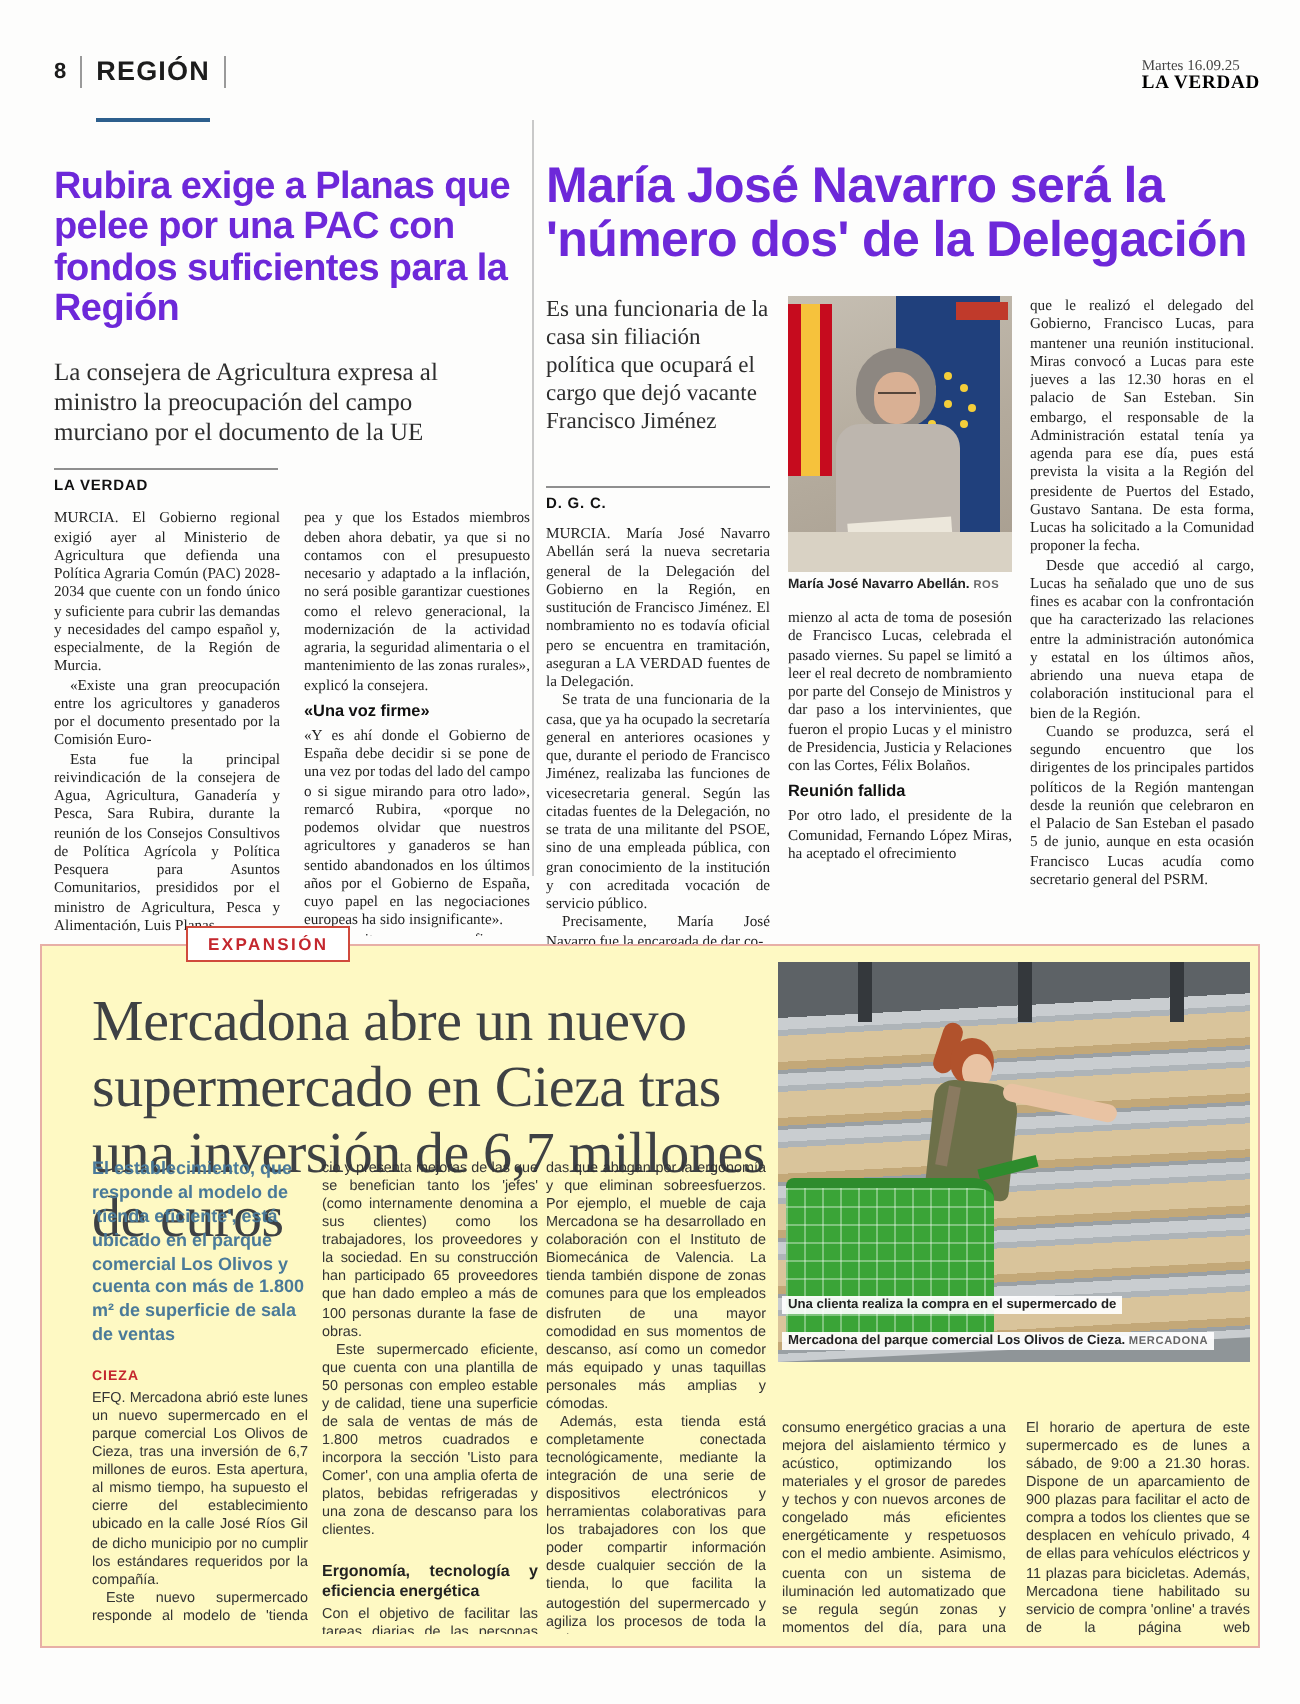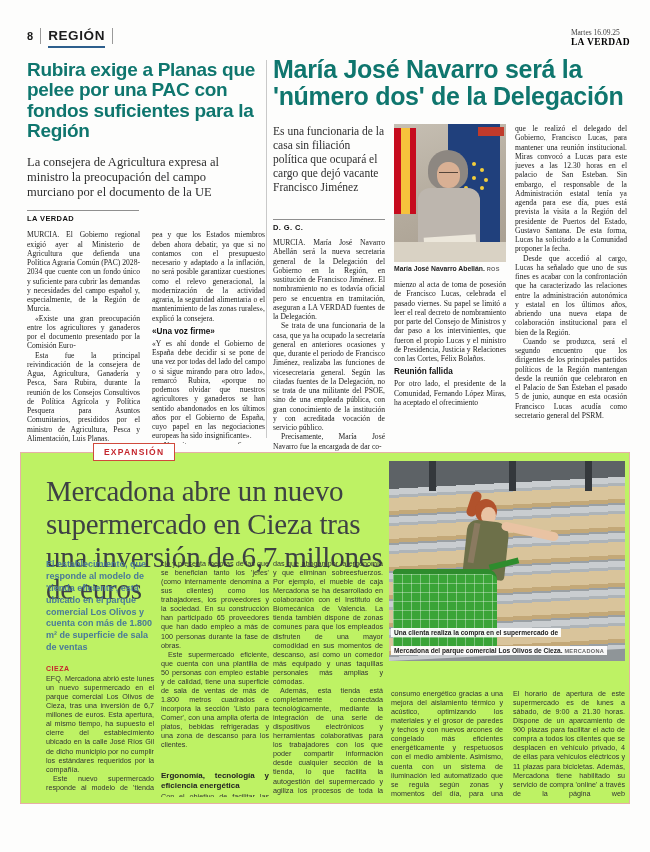--- a/index.html
+++ b/index.html
@@ -7,26 +7,26 @@
   .page {
     position:relative; width:650px; height:852px; margin:0 auto;
     background:#fdfdfc; overflow:hidden;
     font-family:"Liberation Serif", serif; color:#1c1c1c;
   }
   
   .hdr { position:absolute; top:28px; left:27px; right:20px; height:24px; }
   .hdr-left { display:flex; align-items:flex-start; gap:7px; }
   .pgnum { font-family:"Liberation Sans",sans-serif; font-weight:700; font-size:11px; padding-top:2px; }
   .hbar { width:1px; height:16px; background:#9a9a9a; }
-  .section-name { font-family:"Liberation Sans",sans-serif; font-weight:700; font-size:13.5px; letter-spacing:.6px; border-bottom:2px solid #2d5f8d; padding-bottom:3px; }
+  .section-name { font-family:"Liberation Sans",sans-serif; font-weight:700; font-size:13.5px; letter-spacing:.6px; border-bottom:2px solid #2d5f8d; padding-bottom:16px; }
   .hdr-right { position:absolute; right:0; top:0; text-align:left; }
   .hdr-date { font-size:7.5px; color:#444; font-family:"Liberation Serif",serif; }
   .masthead { font-family:"Liberation Serif",serif; font-weight:700; font-size:9.5px; letter-spacing:.4px; color:#000; }
   
-  .headline { font-family:"Liberation Sans",sans-serif; font-weight:700; color:#0f766e; letter-spacing:-0.3px; }
+  .headline { font-family:"Liberation Sans",sans-serif; font-weight:700; color:#6d28d9; letter-spacing:-0.3px;margin-top:24px; }
   .standfirst { font-family:"Liberation Serif",serif; color:#2e2e2e; }
   .byline { font-family:"Liberation Sans",sans-serif; font-weight:700; font-size:7.5px; letter-spacing:.4px; color:#111;
             border-top:1px solid #8f8f8f; padding-top:3px; }
   .bodycol { font-size:7.6px; line-height:1.22; text-align:justify; color:#222; overflow:hidden; }
   .bodycol p + p { text-indent:8px; }
   .subhead { font-family:"Liberation Sans",sans-serif; font-weight:700; font-size:8.2px; margin:4px 0 2px; color:#111; }
   .vrule { position:absolute; width:1px; background:#c9c9c9; }
   
   .artL { position:absolute; left:27px; top:60px; width:239px; }
   .artL .headline { font-size:19px; line-height:1.07; }
@@ -56,32 +56,32 @@
   .p1-hair { position:absolute; left:34px; top:26px; width:40px; height:40px; border-radius:50% 50% 42% 42%; background:#8d8781; }
   .p1-face { position:absolute; left:43px; top:38px; width:23px; height:26px; border-radius:46%; background:#d9b094; }
   .p1-glasses { position:absolute; left:45px; top:48px; width:19px; height:3px; border-top:1.5px solid #55453a; }
   .p1-body { position:absolute; left:24px; top:64px; width:62px; height:56px; border-radius:12px 12px 0 0; background:#bdb6ae; }
   .p1-podium { position:absolute; left:0; bottom:0; width:112px; height:20px; background:#d9d2c4; }
   .p1-paper { position:absolute; left:30px; bottom:14px; width:52px; height:12px; background:#ece7db; transform:rotate(-4deg); }
   .p1-tag { position:absolute; right:2px; top:3px; width:26px; height:9px; background:#c03a2b; }
   .photo-cap { font-family:"Liberation Sans",sans-serif; font-size:6.8px; font-weight:700; color:#222; margin-top:3px; }
   .photo-credit { font-weight:700; font-size:5.6px; color:#666; letter-spacing:.3px; }
   
-  .expbox { position:absolute; left:20px; top:452px; width:610px; height:352px; border:1px solid #e7aFA6; border-color:#e7afa6; background:#bef264; }
+  .expbox { position:absolute; left:20px; top:472px; width:610px; height:352px; border:1px solid #e7aFA6; border-color:#e7afa6; background:#fef9c3; }
   .exp-label { position:absolute; top:-10px; left:72px; background:#fff; border:1px solid #d04a3c; color:#c4272e;
                font-family:"Liberation Sans",sans-serif; font-weight:700; font-size:8.5px; letter-spacing:1.2px; padding:3px 10px; }
   .exp-headline { position:absolute; left:25px; top:22px; width:345px;
                   font-family:Liberation Serif, serif; font-weight:400; color:#3e4144;
                   font-size:29px; line-height:1.13; letter-spacing:-0.2px; }
   .exp-stand { position:absolute; left:25px; top:106px; width:108px;
                font-family:"Liberation Sans",sans-serif; font-weight:700; font-size:9px; line-height:1.32; color:#4a7a99; }
   .exp-loc { font-family:"Liberation Sans",sans-serif; font-weight:700; font-size:7px; letter-spacing:.5px; color:#c4272e; margin-bottom:2px; }
   .exp-body { font-family:"Liberation Sans",sans-serif; font-size:7.2px; line-height:1.26; text-align:justify; color:#333; overflow:hidden; }
   .exp-body p + p { text-indent:7px; }
-  .exp-sub { font-family:"Liberation Sans",sans-serif; font-weight:700; font-size:8px; line-height:1.15; color:#222; margin:22px 0 2px; }
+  .exp-sub { font-family:"Liberation Sans",sans-serif; font-weight:700; font-size:8px; line-height:1.15; color:#222; margin:12px 0 2px; }
   .exp-col { position:absolute; } 
   .exp-c1 { left:25px; top:212px; width:108px; height:128px; }
   .exp-c2 { left:140px; top:106px; width:108px; height:238px; }
   .exp-c3 { left:252px; top:106px; width:110px; height:238px; }
   .exp-c4 { left:370px; top:236px; width:112px; height:110px; }
   .exp-c5 { left:492px; top:236px; width:112px; height:110px; }
   
   .photo2 { position:absolute; left:368px; top:8px; width:236px; height:200px; overflow:hidden; background:#8f9598; }
   .shelves { position:absolute; inset:0;
       background:

